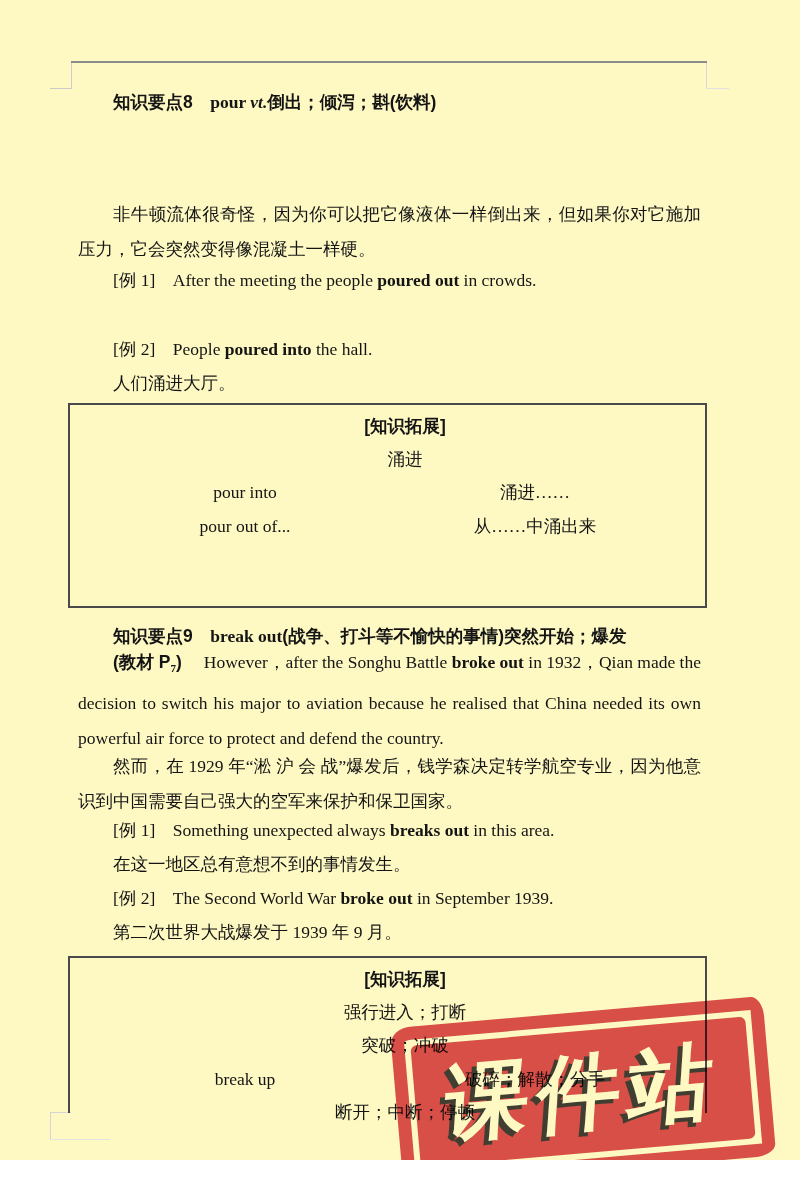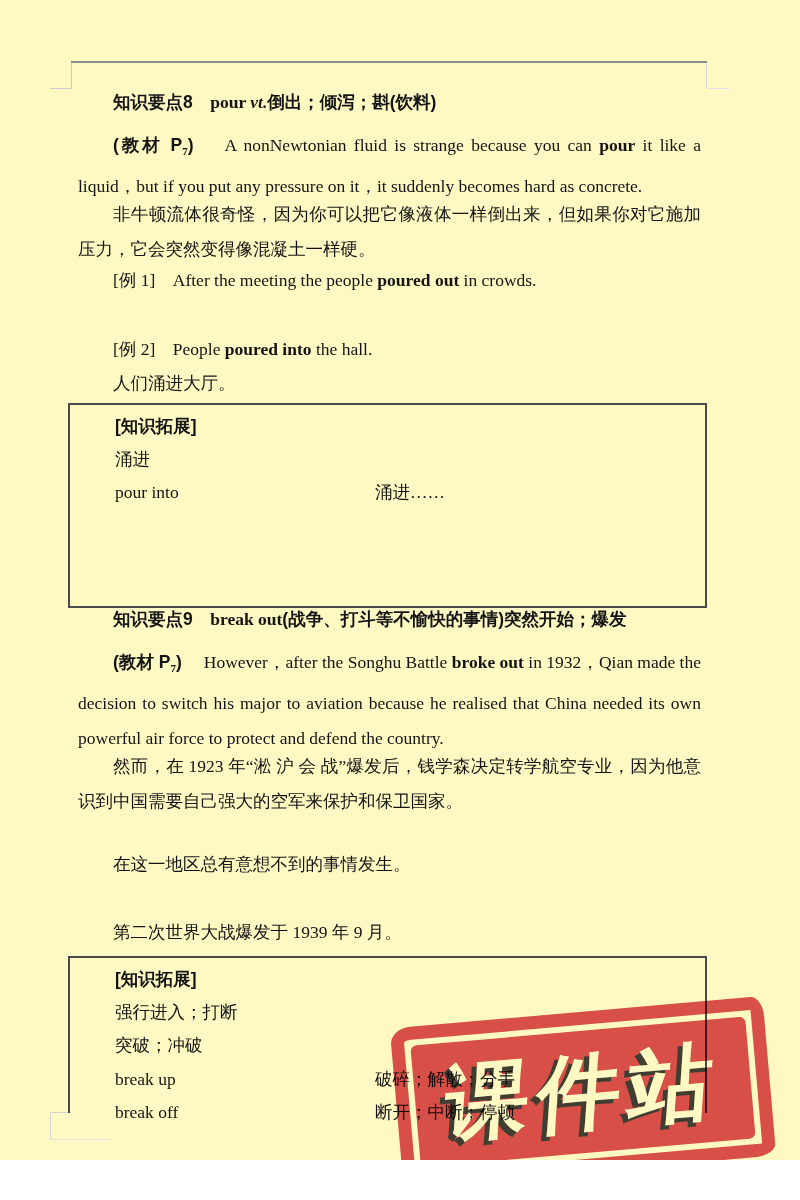--- a/index.html
+++ b/index.html
@@ -24,21 +24,21 @@
   .just{text-align:justify;}
   .ind{text-indent:35px;}
 
   .run-b{font-weight:bold;}
   .run-bi{font-weight:bold;font-style:italic;}
   .run-h{font-weight:bold;font-family:"Liberation Sans","DejaVu Sans",sans-serif;}
   .run-sub{font-size:11px;vertical-align:-4px;font-weight:bold;}
 
   
   .kbox{position:absolute;left:68px;width:639px;border:2px solid #4a4a4a;box-sizing:border-box;
-        padding:5px 10px 0 45px;line-height:33.2px;}
+        padding:5px 10px 0 45px;line-height:33.2px;text-align:center;}
   .kbox.cut{border-bottom:none;}
   .kbox-label{font-weight:bold;font-family:"Liberation Sans","DejaVu Sans",sans-serif;}
   .kbox-row{display:flex;}
   .kbox-phrase{width:260px;flex:0 0 260px;}
   .kbox-meaning{flex:1;}
 
   
   .stamp{
     position:absolute;left:396px;top:1012px;width:374px;height:160px;
     transform:rotate(-5deg);mix-blend-mode:multiply;
@@ -66,57 +66,61 @@
   <div class="topline"></div>
   <div class="mark m-tl-v"></div>
   <div class="mark m-tl-h"></div>
   <div class="mark m-tr-v"></div>
   <div class="mark m-tr-h"></div>
   <div class="mark m-bl-h1"></div>
   <div class="mark m-bl-v"></div>
   <div class="mark m-bl-h2"></div>
 
   <div class="tblock ind" style="top:85px"><span class="run run-h">知识要点8</span><span class="run">　</span><span class="run run-b">pour </span><span class="run run-bi">vt.</span><span class="run run-h">倒出；倾泻；斟(饮料)</span></div>
-  <div class="tblock ind just" style="top:128px"><span class="run run-h">(教材 P</span><span class="run run-sub">7</span><span class="run run-h">)</span><span class="run">　 A nonNewtonian fluid is strange because you can </span><span class="run run-b">pour</span><span class="run"> it like a liquid，but if you put any pressure on it，it suddenly becomes hard as concrete.</span></div>
   <div class="tblock ind just" style="top:197px"><span class="run">非牛顿流体很奇怪，因为你可以把它像液体一样倒出来，但如果你对它施加压力，它会突然变得像混凝土一样硬。</span></div>
   <div class="tblock ind" style="top:263px"><span class="run">[例 1]　After the meeting the people </span><span class="run run-b">poured out</span><span class="run"> in crowds.</span></div>
   <div class="tblock ind" style="top:332px"><span class="run">[例 2]　People </span><span class="run run-b">poured into</span><span class="run"> the hall.</span></div>
   <div class="tblock ind" style="top:366px"><span class="run">人们涌进大厅。</span></div>
 
   <div class="kbox" style="top:403px;height:205px">
     <div class="kbox-label">[知识拓展]</div>
     <div class="kbox-row">
       <span class="kbox-meaning">涌进</span>
     </div>
     <div class="kbox-row">
       <span class="kbox-phrase">pour into</span>
       <span class="kbox-meaning">涌进……</span>
     </div>
+    <div class="kbox-row">
+      <span class="kbox-phrase">pour out of...</span>
+      <span class="kbox-meaning">从……中涌出来</span>
+    </div>
   </div>
 
-  <div class="tblock ind" style="top:602px"><span class="run run-h">知识要点9</span><span class="run">　</span><span class="run run-b">break out</span><span class="run run-h">(战争、打斗等不愉快的事情)突然开始；爆发</span></div>
+  <div class="tblock ind" style="top:619px"><span class="run run-h">知识要点9</span><span class="run">　</span><span class="run run-b">break out</span><span class="run run-h">(战争、打斗等不愉快的事情)突然开始；爆发</span></div>
   <div class="tblock ind just" style="top:645px"><span class="run run-h">(教材 P</span><span class="run run-sub">7</span><span class="run run-h">)</span><span class="run">　 However，after the Songhu Battle </span><span class="run run-b">broke out</span><span class="run"> in 1932，Qian made the decision to switch his major to aviation because he realised that China needed its own powerful air force to protect and defend the country.</span></div>
-  <div class="tblock ind just" style="top:749px"><span class="run">然而，在 1923 年“淞 沪 会 战”爆发后，钱学森决定转学航空专业，因为他意识到中国需要自己强大的空军来保护和保卫国家。</span></div>
+  <div class="tblock ind just" style="top:749px"><span class="run">然而，在 1929 年“淞 沪 会 战”爆发后，钱学森决定转学航空专业，因为他意识到中国需要自己强大的空军来保护和保卫国家。</span></div>
+  <div class="tblock ind" style="top:813px"><span class="run">[例 1]　Something unexpected always </span><span class="run run-b">breaks out</span><span class="run"> in this area.</span></div>
   <div class="tblock ind" style="top:847px"><span class="run">在这一地区总有意想不到的事情发生。</span></div>
+  <div class="tblock ind" style="top:881px"><span class="run">[例 2]　The Second World War </span><span class="run run-b">broke out</span><span class="run"> in September 1939.</span></div>
   <div class="tblock ind" style="top:915px"><span class="run">第二次世界大战爆发于 1939 年 9 月。</span></div>
 
   <div class="kbox cut" style="top:956px;height:157px">
     <div class="kbox-label">[知识拓展]</div>
     <div class="kbox-row">
       <span class="kbox-meaning">强行进入；打断</span>
     </div>
     <div class="kbox-row">
       <span class="kbox-meaning">突破；冲破</span>
     </div>
     <div class="kbox-row">
       <span class="kbox-phrase">break up</span>
       <span class="kbox-meaning">破碎；解散；分手</span>
     </div>
     <div class="kbox-row">
-      <span class="kbox-phrase">break off</span>
       <span class="kbox-meaning">断开；中断；停顿</span>
     </div>
   </div>
 
   <div class="stamp">
     <div class="stamp-frame" style="border-color: rgb(216, 81, 92);">
       <div class="stamp-inner" style="background: rgb(216, 81, 92);">
         <span class="stamp-text">课件站</span>
       </div>
     </div>

